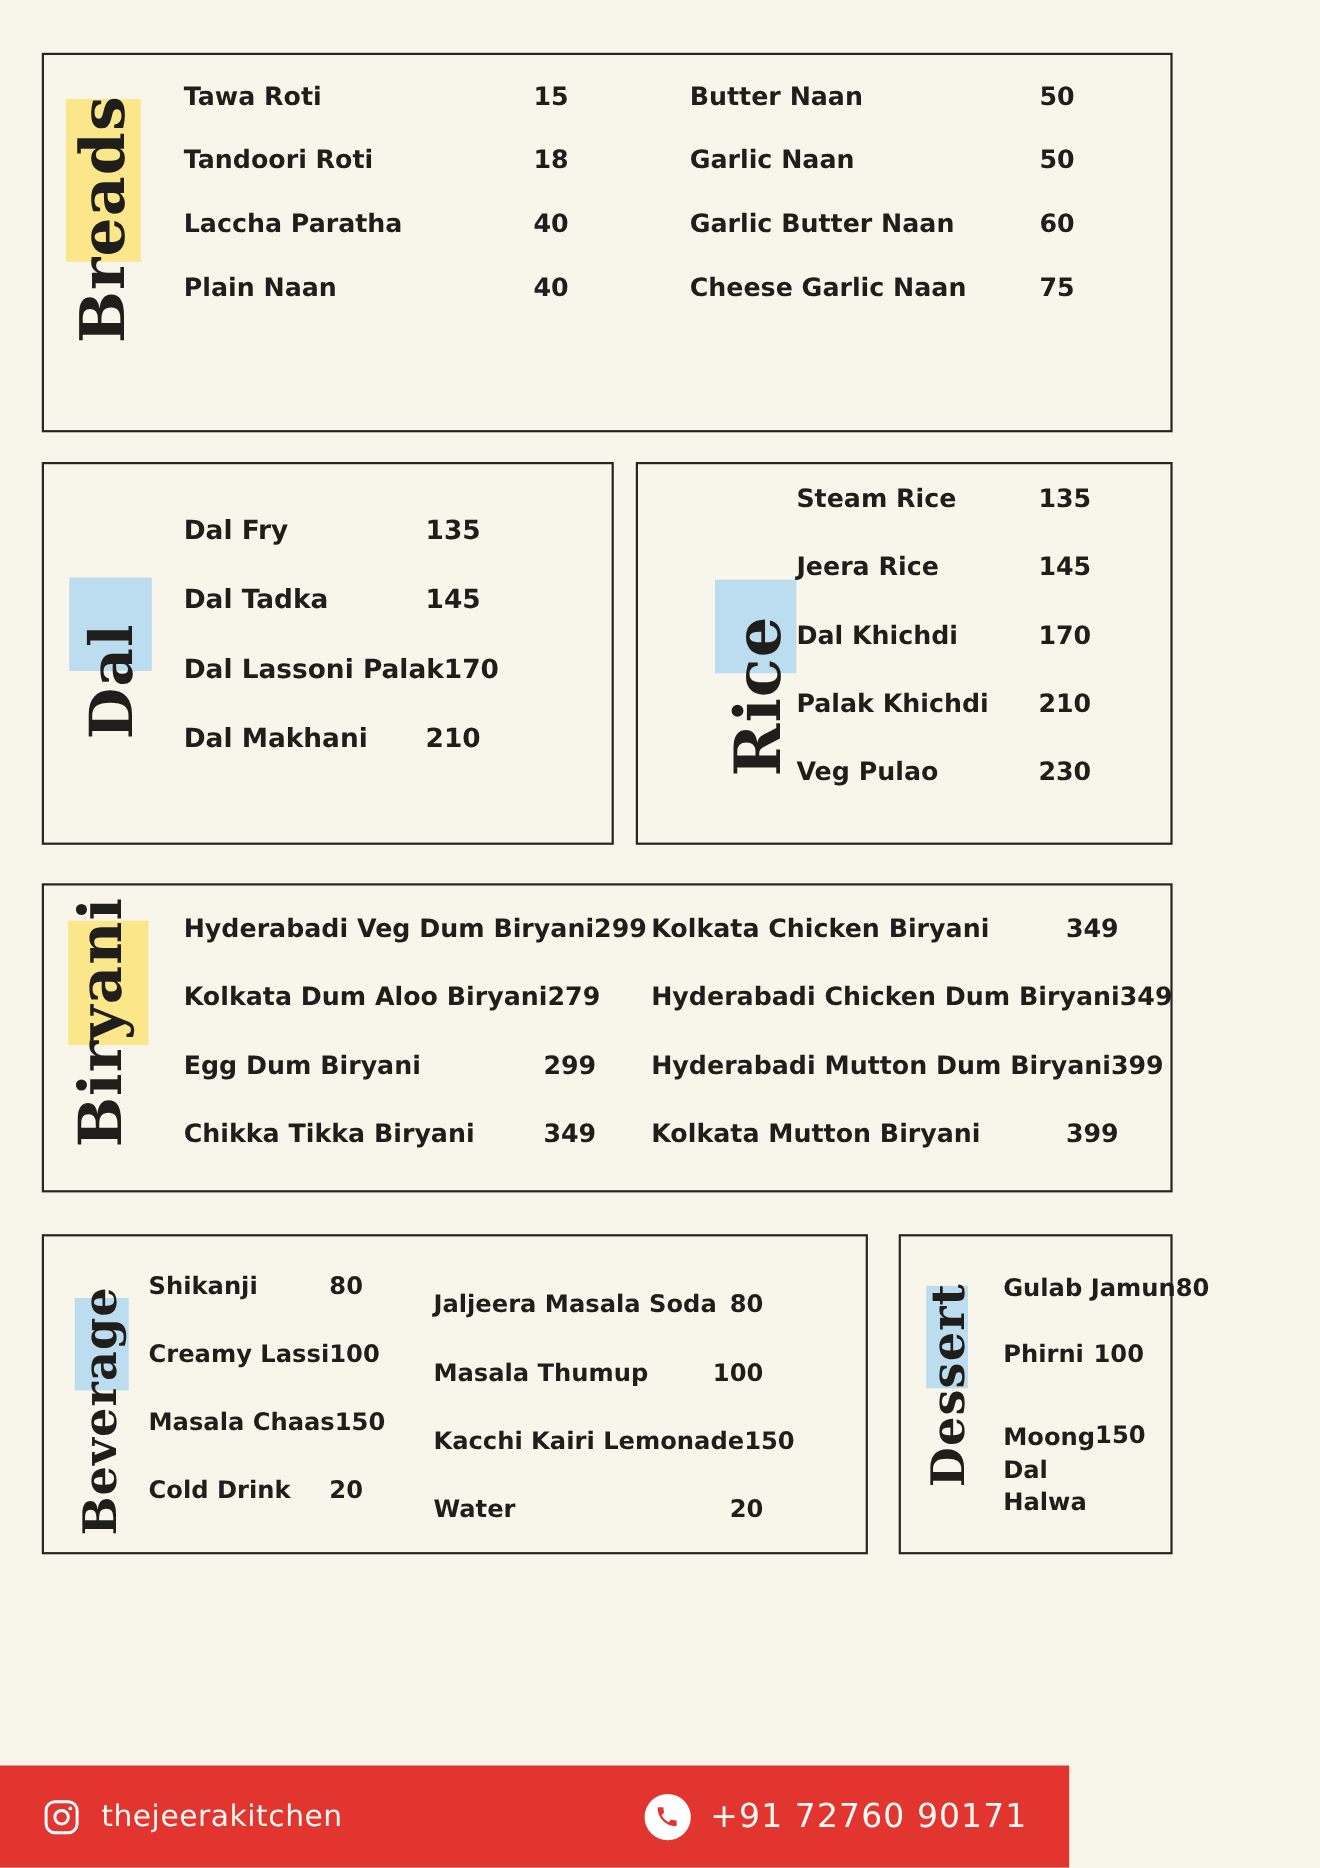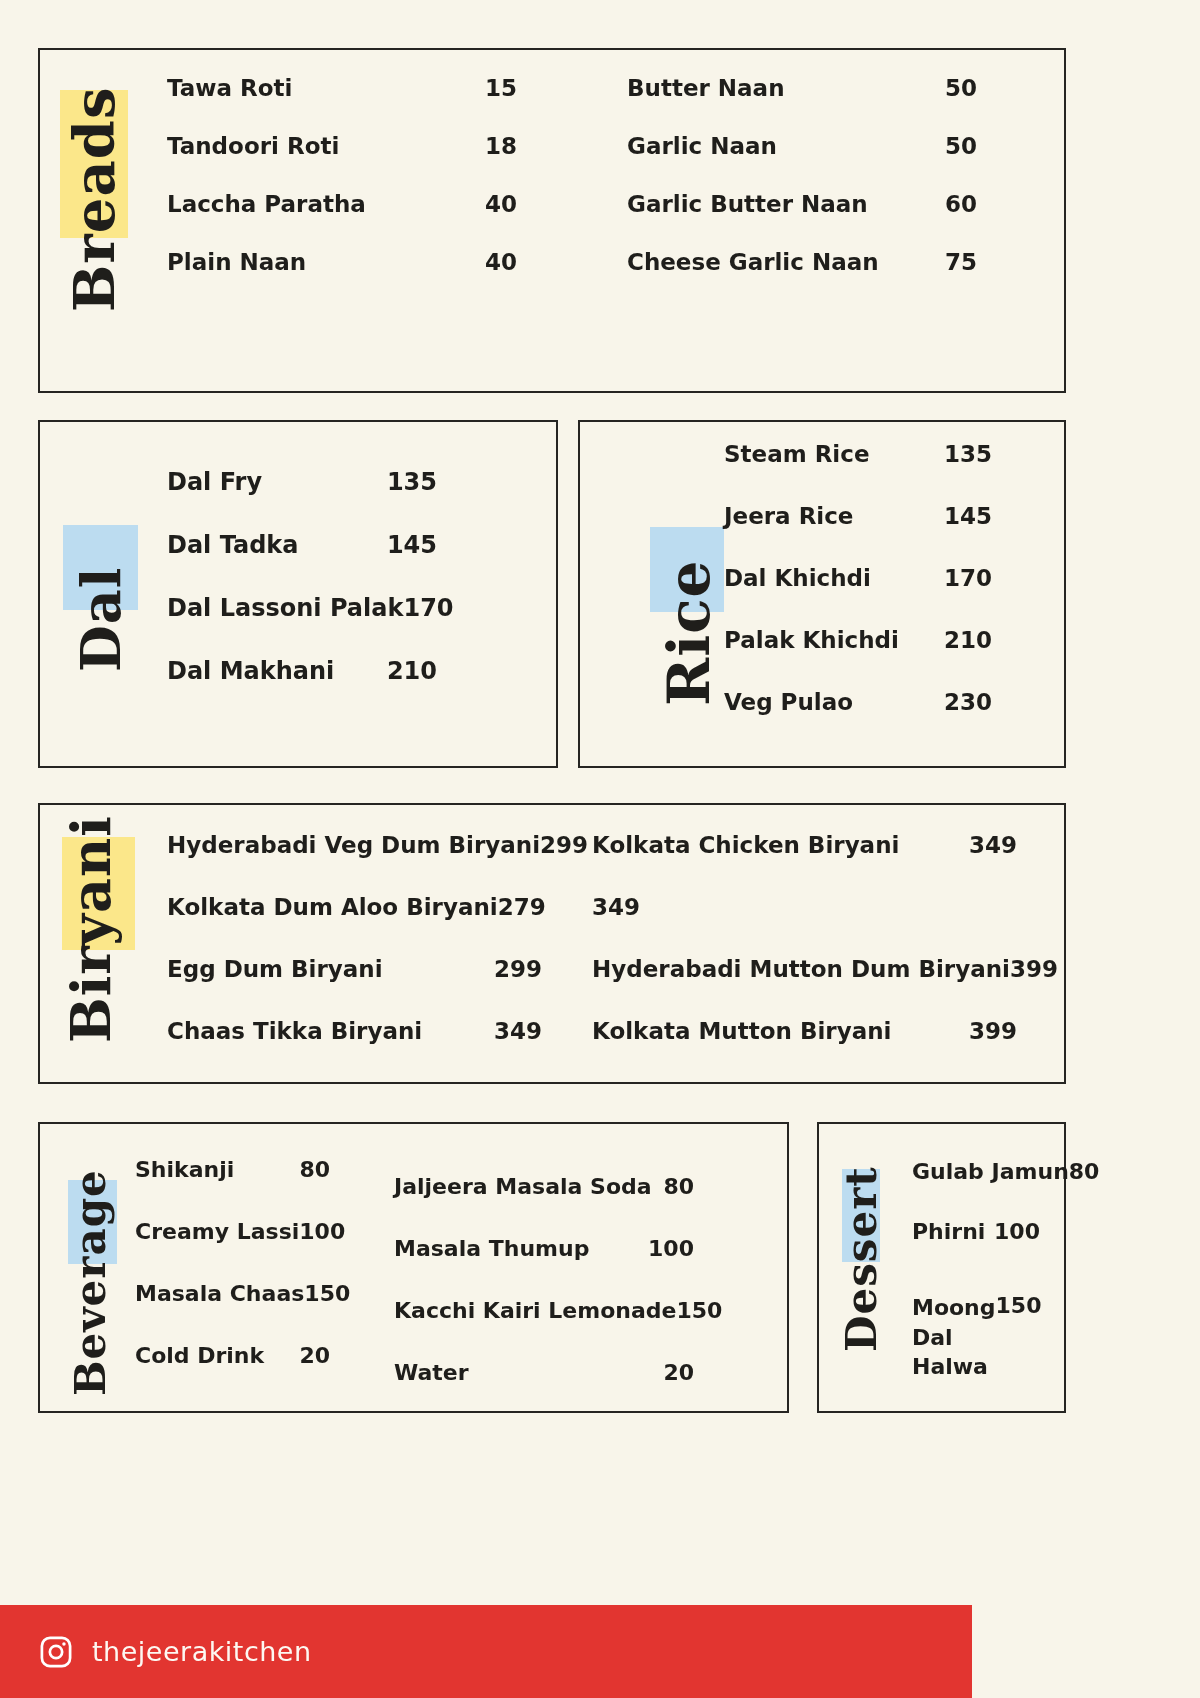--- a/index.html
+++ b/index.html
@@ -172,30 +172,31 @@
         </div>
       <div class="row">
           <span class="nm">Kolkata Dum Aloo Biryani</span>
           <span class="pr">279</span>
         </div>
       <div class="row">
           <span class="nm">Egg Dum Biryani</span>
           <span class="pr">299</span>
         </div>
       <div class="row">
-          <span class="nm">Chaas Tikka Biryani</span>
+          <span class="nm">Chikka Tikka Biryani</span>
           <span class="pr">349</span>
         </div>
     </div>
     <div class="items" id="biryani-c2">
       <div class="row">
           <span class="nm">Kolkata Chicken Biryani</span>
           <span class="pr">349</span>
         </div>
       <div class="row">
+          <span class="nm">Hyderabadi Chicken Dum Biryani</span>
           <span class="pr">349</span>
         </div>
       <div class="row">
           <span class="nm">Hyderabadi Mutton Dum Biryani</span>
           <span class="pr">399</span>
         </div>
       <div class="row">
           <span class="nm">Kolkata Mutton Biryani</span>
           <span class="pr">399</span>
         </div>
@@ -266,15 +267,23 @@
     <div class="f-group">
       <span style="display:flex">
         <svg width="36" height="36" viewBox="0 0 24 24" fill="none" stroke="#ffffff" stroke-width="1.8">
           <rect x="2.6" y="2.6" width="18.8" height="18.8" rx="5.4"></rect>
           <circle cx="12" cy="12" r="4.1"></circle>
           <circle cx="17.3" cy="6.7" r="1.15" fill="#ffffff" stroke="none"></circle>
         </svg>
       </span>
       <span class="ig-handle">thejeerakitchen</span>
     </div>
+    <div class="f-group">
+      <span class="phone-circle">
+        <svg width="23" height="23" viewBox="0 0 24 24" fill="#e23530">
+          <path d="M6.62 10.79a15.05 15.05 0 0 0 6.59 6.59l2.2-2.2a1 1 0 0 1 1.01-.24c1.12.37 2.33.57 3.58.57a1 1 0 0 1 1 1V20a1 1 0 0 1-1 1C10.85 21 3 13.15 3 4a1 1 0 0 1 1-1h3.5a1 1 0 0 1 1 1c0 1.25.2 2.46.57 3.58a1 1 0 0 1-.25 1.01l-2.2 2.2z"></path>
+        </svg>
+      </span>
+      <span class="phone-num">+91 72760 90171</span>
+    </div>
   </footer>
 
 </div>
 
 </body></html>

